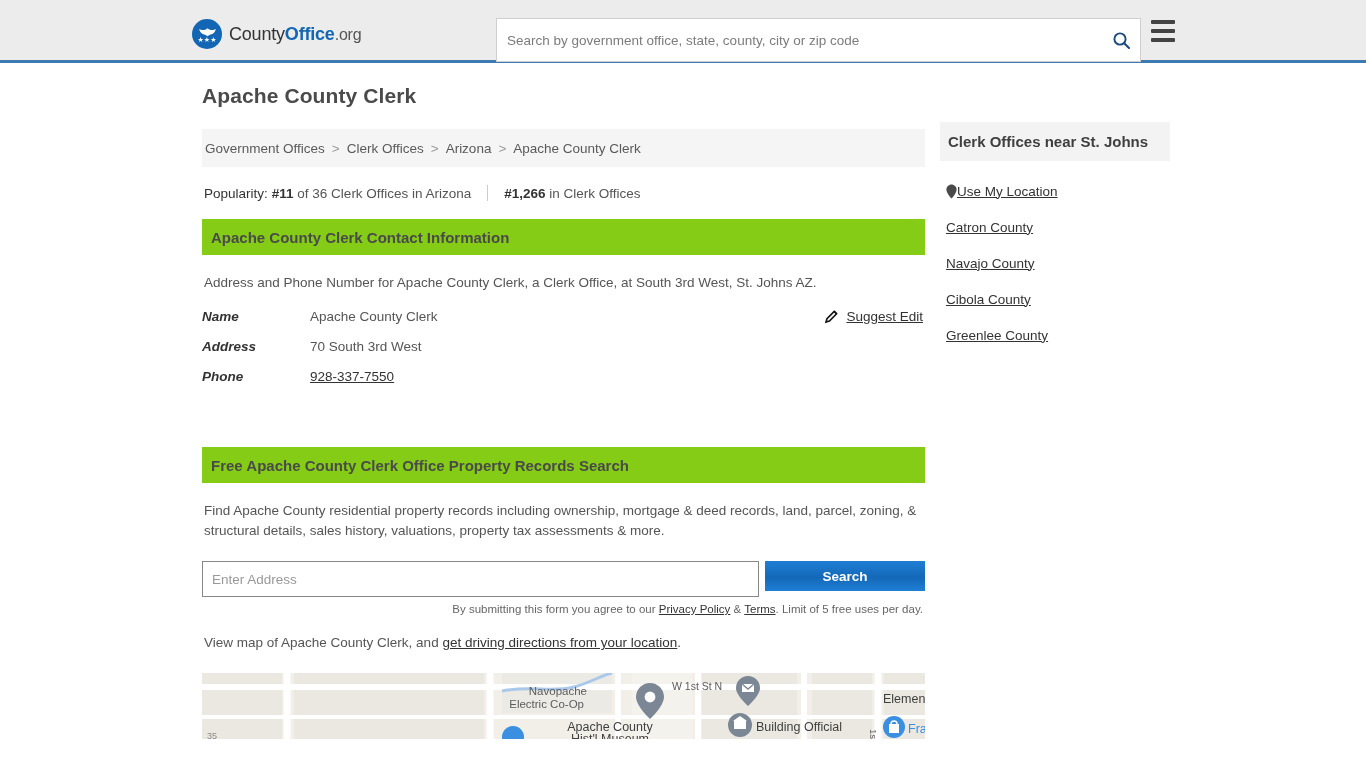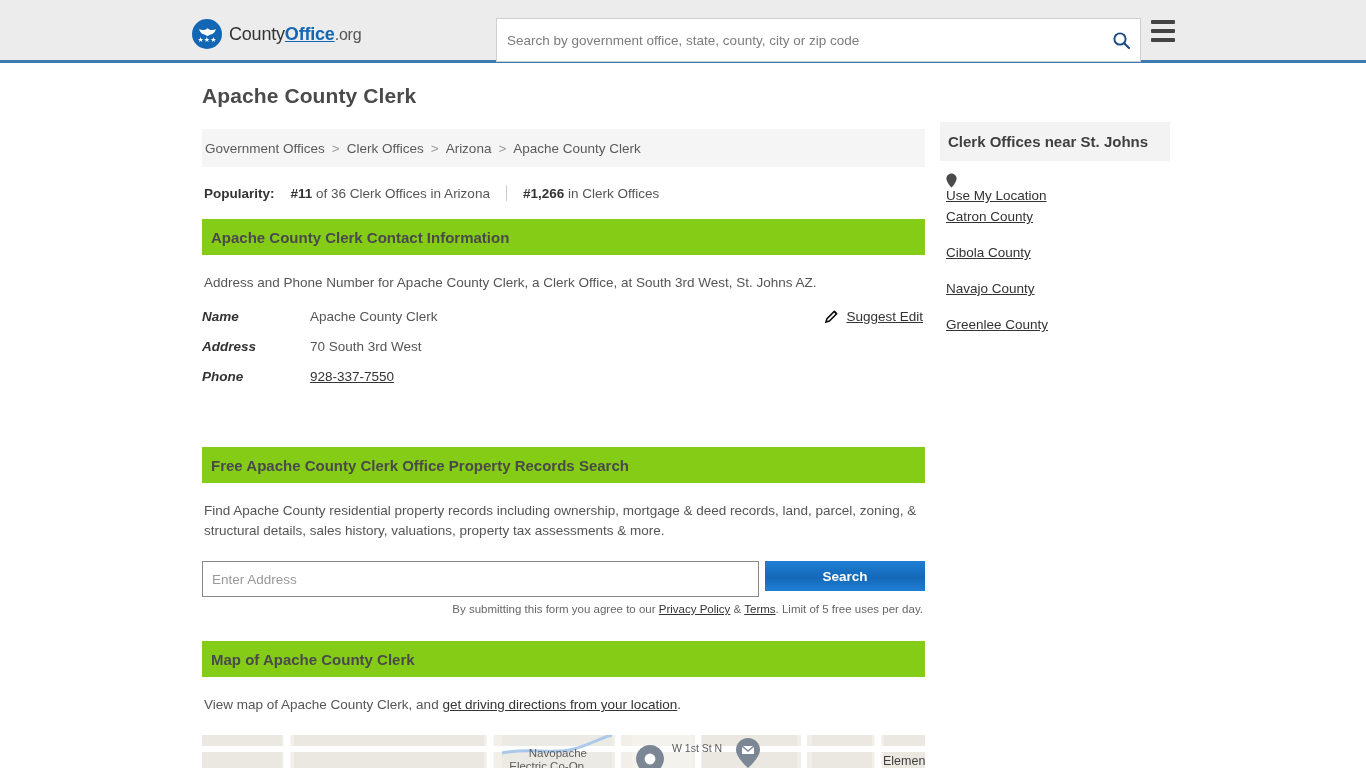--- a/index.html
+++ b/index.html
@@ -37,21 +37,21 @@
   .logo-mark .eagle {
     display: block; margin-top: 2px;
   }
   .logo-mark .stars {
     font-size: 7px; color: #ffffff; line-height: 6px;
     letter-spacing: 0px; margin-top: -1px;
   }
   .logo-text {
     font-size: 18px; color: #333333; letter-spacing: -0.2px;
   }
-  .logo-text .b { color: #1266b3; font-weight: bold; text-decoration: underline; }
+  .logo-text .b { color: #1266b3; font-weight: bold; }
   .logo-text .n { font-weight: normal; }
   .logo-text .dot { color: #555; font-size: 16px; }
 
   .search-wrap {
     position: absolute;
     left: 496px; top: 18px;
     width: 645px; height: 44px;
     background: #ffffff;
     border: 1px solid #cfcfcf;
     display: flex; align-items: center;
@@ -119,21 +119,21 @@
     color: #5a5a5a; text-decoration: none;
   }
   .breadcrumb .sep { color: #9a9a9a; margin: 0 7px; }
 
   .popularity {
     font-size: 13.5px; color: #555;
     padding: 8px 2px 6px 2px;
     display: flex; align-items: center;
     margin-bottom: 12px;
   }
-  .popularity .lbl { font-weight: bold; color: #333; margin-right: 16px; }
+  .popularity .lbl { font-weight: normal; color: #333; margin-right: 4px; }
   .popularity .rank { font-weight: bold; color: #333; }
   .popularity .divider {
     display: inline-block;
     width: 1px; height: 16px; background: #cccccc;
     margin: 0 16px;
   }
 
   .section-head {
     background: #84cc16;
     height: 36px;
@@ -227,25 +227,24 @@
   
   .side-head {
     background: #f3f3f3;
     height: 39px;
     display: flex; align-items: center;
     padding-left: 8px;
     font-size: 15px; font-weight: bold; color: #3f3f3f;
   }
   .side-list { padding-top: 12px; }
   .side-item {
-    display: flex; 
+    display: flex; align-items: center; 
     height: 36px;
     padding-left: 6px;
     font-size: 13.5px;
-    flex-direction: column;
   }
   .side-item .txt {
     color: #333; text-decoration: underline; cursor: pointer;
   }
 </style>
 </head>
 <body>
 
 <div class="site-header">
 
@@ -333,21 +332,20 @@
       <button class="search-submit">Search</button>
     </div>
 
     <div class="legal">
       <span>By submitting this form you agree to our</span>
       <a>Privacy Policy</a>
       <span>&amp;</span>
       <a>Terms</a><span>. Limit of 5 free uses per day.</span>
     </div>
 
-    <div class="section-head" style="margin-top:26px;">Map of Apache County Clerk</div>
     <div class="section-desc">
       <span>View map of Apache County Clerk, and</span>
       <a style="color:#333;text-decoration:underline;">get driving directions from your location</a><span>.</span>
     </div>
 
     <div class="map-box">
       <svg class="map-svg" width="723" height="66" viewBox="0 0 723 66" aria-hidden="true">
         <rect x="0" y="0" width="723" height="66" fill="#f2efe9"></rect>
 
         <rect x="0" y="0" width="80" height="66" fill="#ebe8e1"></rect>
@@ -417,25 +415,25 @@
           <path d="M5.5 0.4 C8.3 0.4 10.6 2.7 10.6 5.5 C10.6 9.2 5.5 14.6 5.5 14.6 C5.5 14.6 0.4 9.2 0.4 5.5 C0.4 2.7 2.7 0.4 5.5 0.4 Z" fill="#4a4a4a"></path>
         </svg>
         <span class="txt">Use My Location</span>
       </div>
 
       <div class="side-item">
         <span class="txt">Catron County</span>
       </div>
 
       <div class="side-item">
+        <span class="txt">Navajo County</span>
+      </div>
+
+      <div class="side-item">
         <span class="txt">Cibola County</span>
-      </div>
-
-      <div class="side-item">
-        <span class="txt">Navajo County</span>
       </div>
 
       <div class="side-item">
         <span class="txt">Greenlee County</span>
       </div>
 
     </div>
   </div>
 
 </div>

